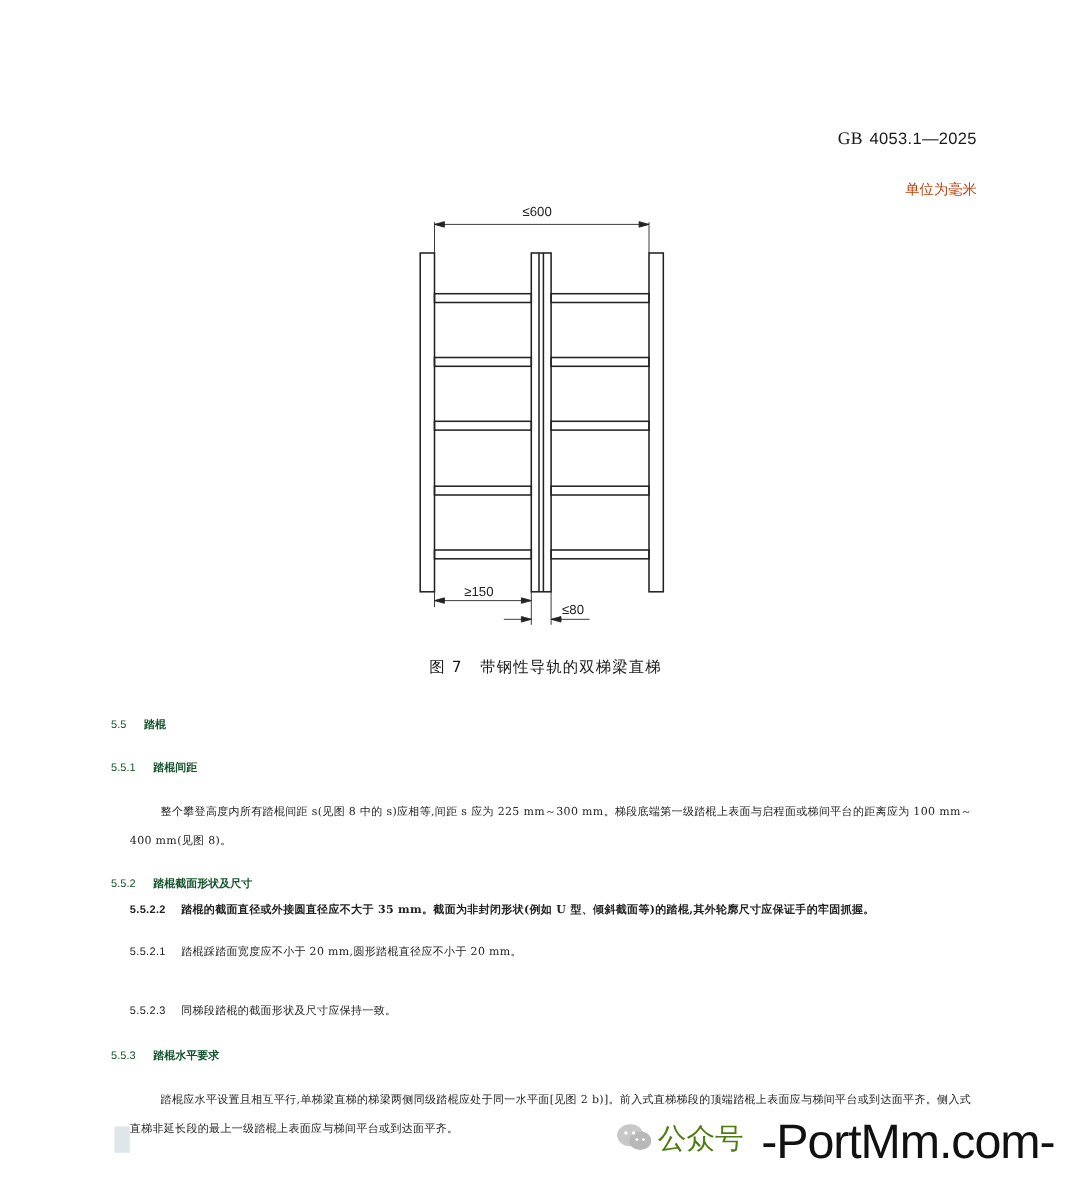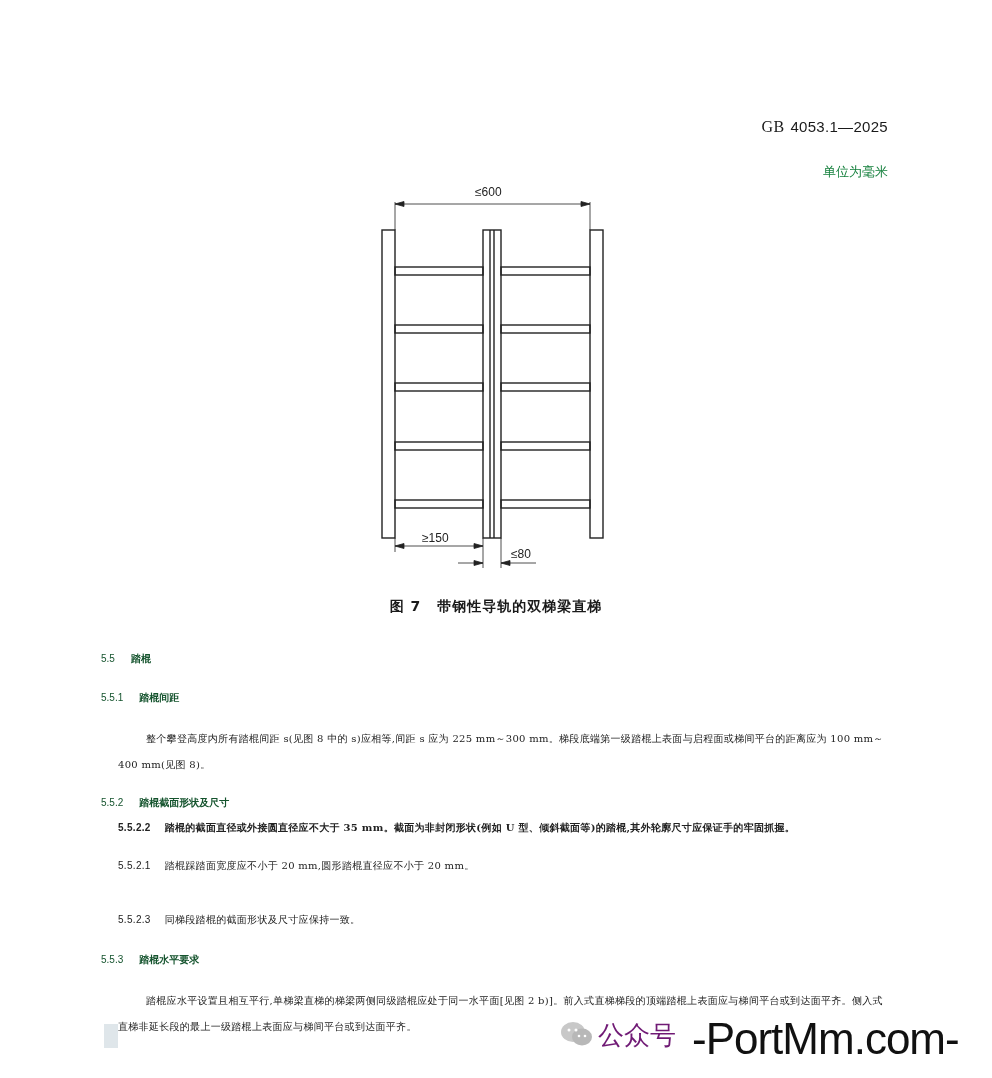--- a/index.html
+++ b/index.html
@@ -7,47 +7,47 @@
       width: 992px; height: 1078px; position: relative; overflow: hidden;
       font-family: "DejaVu Serif", serif; color: #1a1a1a;
     }
     .std-code {
       position: absolute; right: 104px; top: 118px;
       font-family: "Liberation Sans", sans-serif; font-size: 15px; letter-spacing: 0.3px;
     }
     .std-code b { font-family: "Liberation Serif", serif; font-weight: normal; font-size: 16px; margin-right: 6px; }
     .unit-note {
       position: absolute; right: 104px; top: 163px;
-      font-size: 13px; color: #15803d;
+      font-size: 13px; color: #c2410c;
     }
     .figure { position: absolute; left: 360px; top: 180px; width: 280px; height: 400px; }
     .figure svg { width: 280px; height: 400px; display: block; }
     .dim-text { font-family: "Liberation Sans", sans-serif; font-size: 12px; fill: #222; }
     .fig-caption {
       position: absolute; left: 0; width: 992px; top: 598px; text-align: center;
-      font-family: "DejaVu Sans", sans-serif; font-size: 14px; font-weight: bold; letter-spacing: 1px;
+      font-family: "DejaVu Sans", sans-serif; font-size: 14px; font-weight: normal; letter-spacing: 1px;
     }
     .fig-caption .num { margin-right: 16px; }
     .h {
       position: absolute; left: 101px;
       font-family: "DejaVu Sans", sans-serif; font-size: 10px; font-weight: bold; color: #14532d;
     }
     .h .n { font-family: "Liberation Sans", sans-serif; font-weight: normal; display: inline-block; margin-right: 16px; }
     .p {
       position: absolute; left: 118px; width: 770px;
       font-size: 10px; line-height: 26px; color: #222; letter-spacing: 0.3px;
     }
     .p.indent { text-indent: 28px; }
     .clause .n { font-family: "Liberation Sans", sans-serif; margin-right: 14px; }
     .watermark {
       position: absolute; left: 560px; top: 1018px; height: 50px; white-space: nowrap;
     }
     .wm-icon { display: inline-block; vertical-align: middle; }
     .wm-text-grey {
-      font-family: "DejaVu Sans", sans-serif; font-size: 26px; color: #701a75; vertical-align: middle; margin-left: 4px;
+      font-family: "DejaVu Sans", sans-serif; font-size: 26px; color: #4d7c0f; vertical-align: middle; margin-left: 4px;
     }
     .wm-text-dark {
       position: absolute; left: 132px; top: -4px;
       font-family: Liberation Sans, sans-serif; font-size: 44px; color: #111; letter-spacing: -1px;
     }
     .left-tab {
       position: absolute; left: 104px; top: 1024px; width: 14px; height: 24px; background: #dfe6ea;
     }
   </style>
 </head>

